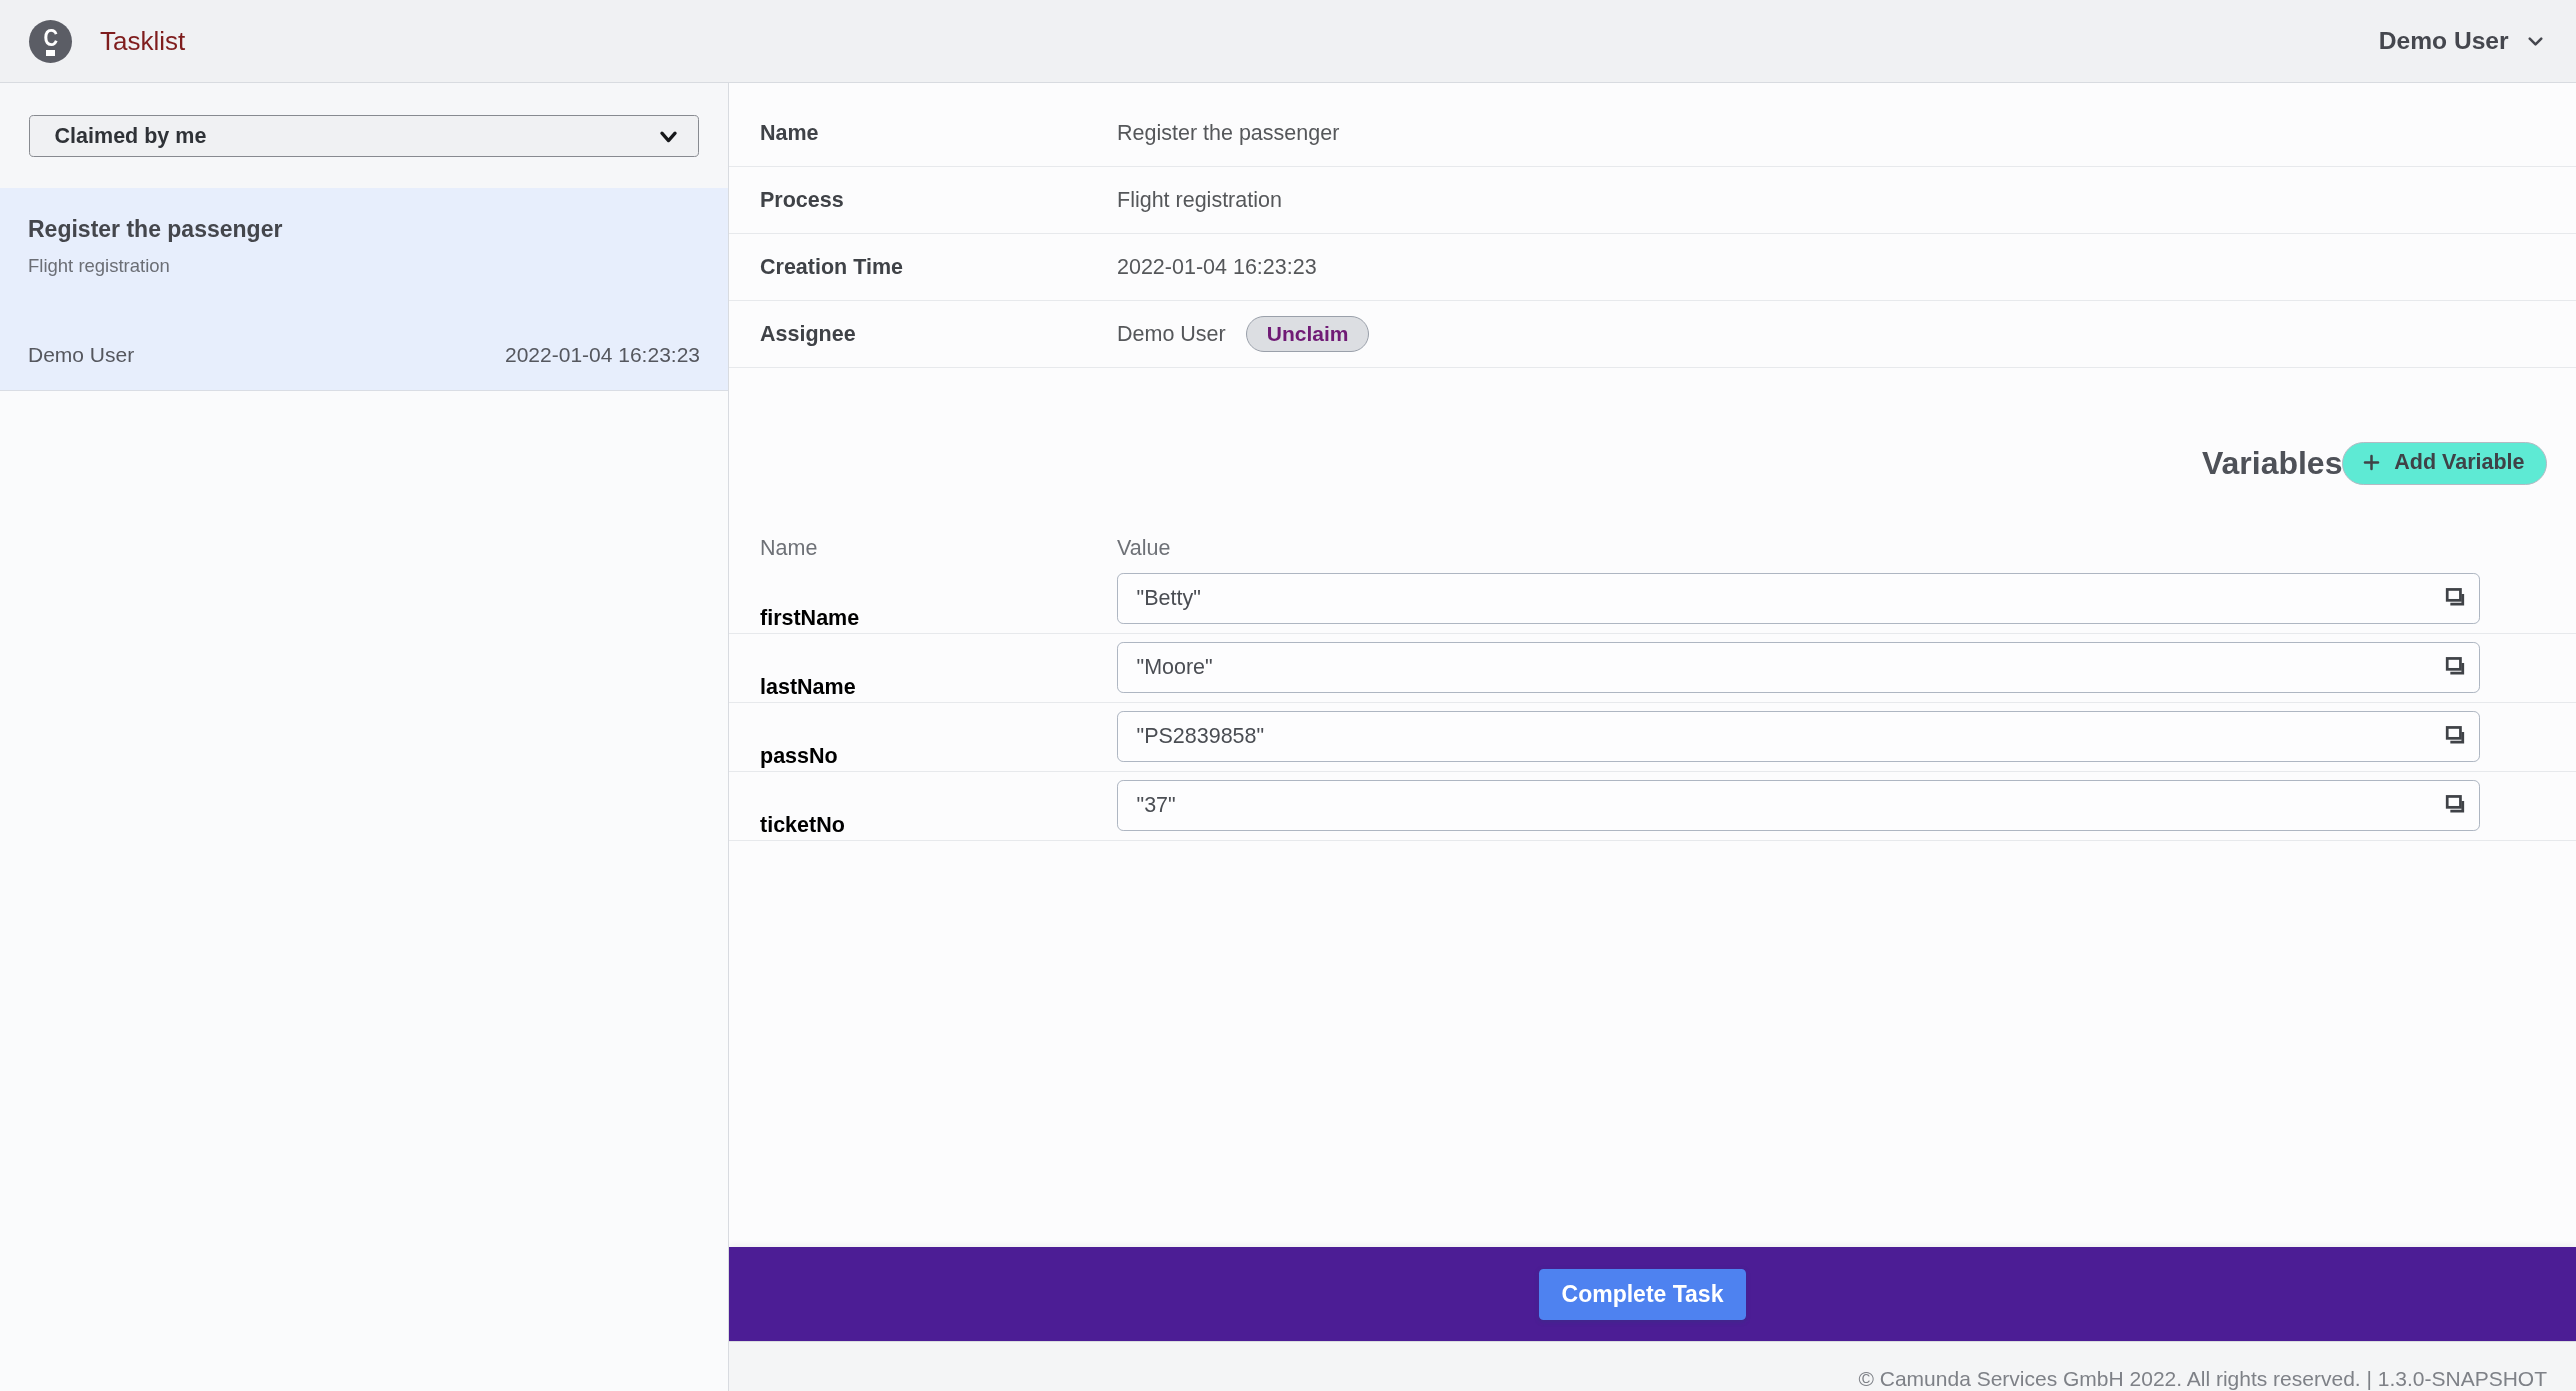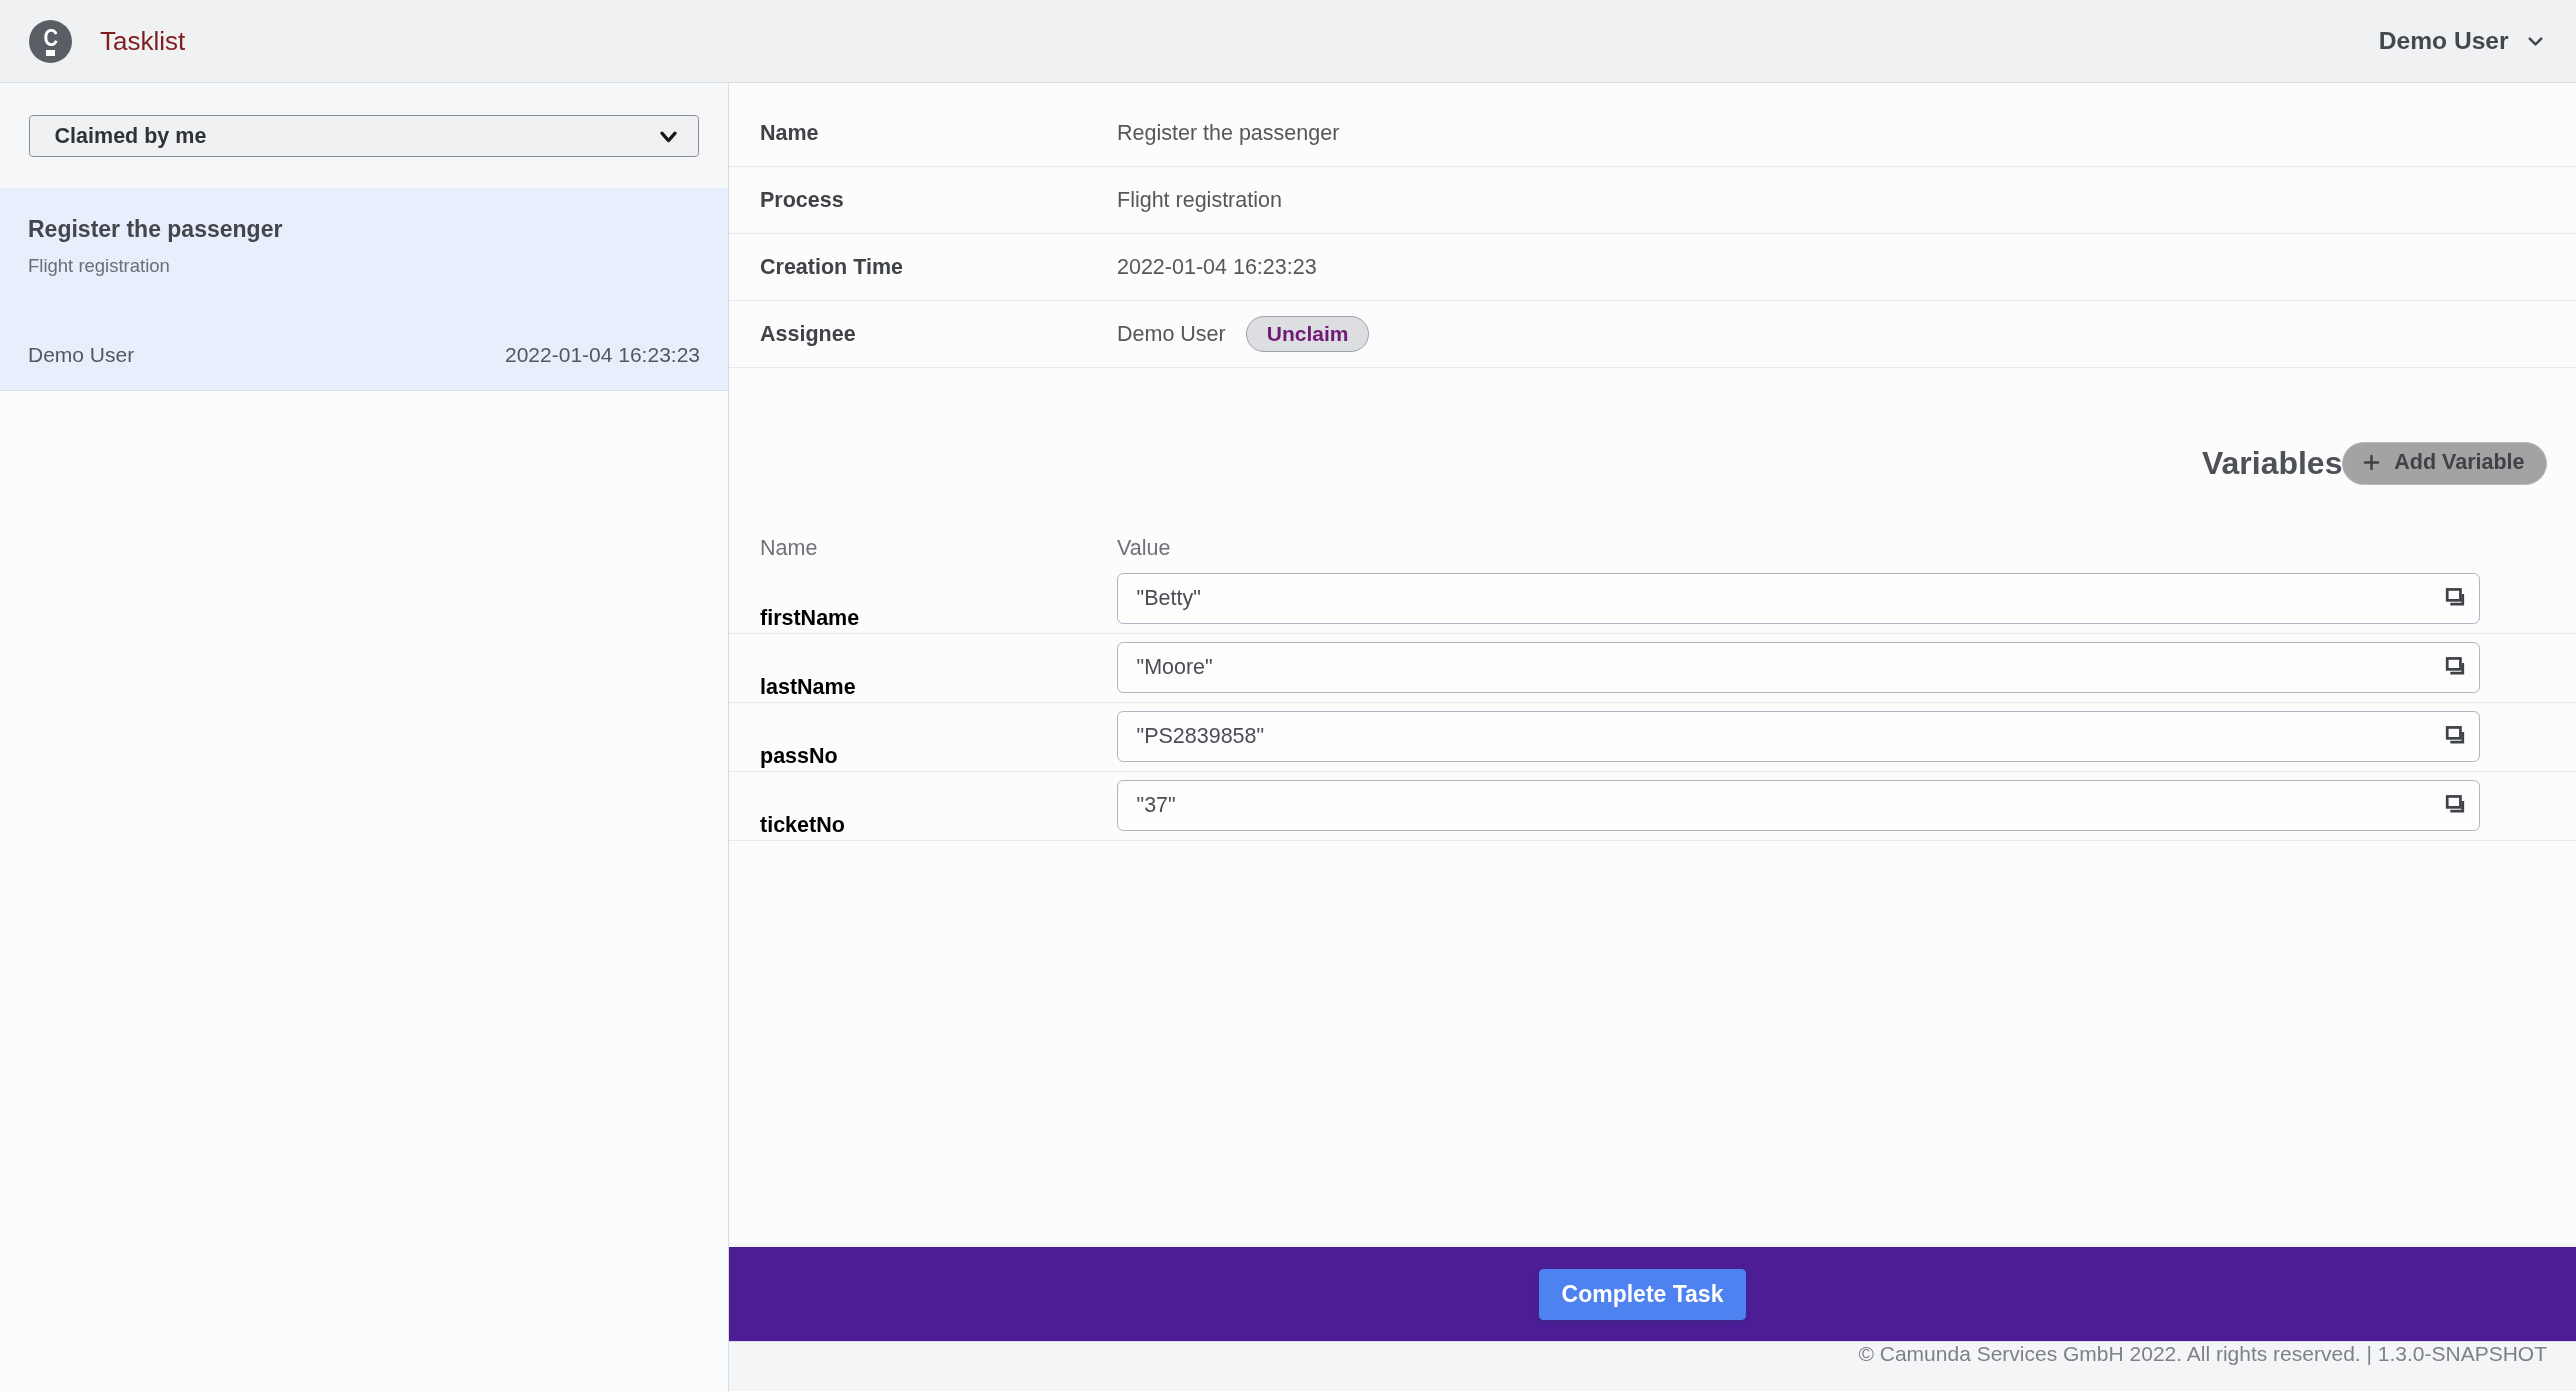--- a/index.html
+++ b/index.html
@@ -74,21 +74,21 @@
   .unclaim-btn{
     background:#dcdee2;border:1.5px solid #9aa0aa;border-radius:769px;
     padding:4.6px 20px 6.2px;font-size:21px;font-weight:700;color:#701a75;
     cursor:pointer;font-family:inherit;line-height:1.1;
   }
 
   .vars-head{display:flex;align-items:center;justify-content:flex-end;
     margin-top:74px;padding:0 29px 0 31px;flex:none;}
   .vars-title{font-size:32px;font-weight:600;color:#4e5158;}
   .add-var-btn{
-    display:flex;align-items:center;gap:10.8px;background:#a3a3a3;border:1.5px solid #b4bac3;
+    display:flex;align-items:center;gap:10.8px;background:#5eead4;border:1.5px solid #b4bac3;
     border-radius:769px;padding:7px 21.5px 8.5px 17px;font-size:21.5px;font-weight:600;color:#3f4247;
     cursor:pointer;font-family:inherit;
   }
 
   .vars-cols{display:flex;margin-top:48px;padding-left:31px;height:32px;align-items:center;flex:none;}
   .vars-col-name{width:357px;font-size:21.5px;color:#6e7177;flex:none;}
   .vars-col-value{font-size:21.5px;color:#6e7177;}
 
   .var-row{height:69px;display:flex;align-items:center;padding-left:31px;
     border-bottom:0.8px solid #e7e9ec;flex:none;}
@@ -108,21 +108,21 @@
     height:94px;background:#4c1d95;box-shadow:0 -3.1px 6.2px rgba(0,0,0,0.05);
     display:flex;align-items:center;justify-content:center;padding-right:20px;flex:none;
   }
   .complete-btn{
     background:#4e82f0;color:#ffffff;border:none;border-radius:4.6px;height:51px;padding:0 23px;
     font-size:23px;font-weight:700;font-family:inherit;cursor:pointer;
     box-shadow:0 1.5px 4.6px rgba(40,60,120,0.35);
   }
   .footer-bar{
     height:50px;background:#f4f5f6;border-top:1.5px solid #d9dcdf;
-    display:flex;align-items:flex-start;justify-content:flex-end;padding-right:29px;flex:none;
+    display:flex;align-items:flex-end;justify-content:flex-end;padding-right:29px;flex:none;
   }
   .copyright{font-size:21px;color:#7e8187;}
 
   svg{display:block;}
 </style>
 </head>
 <body>
 
 <div class="app-header">
   <div class="logo">

